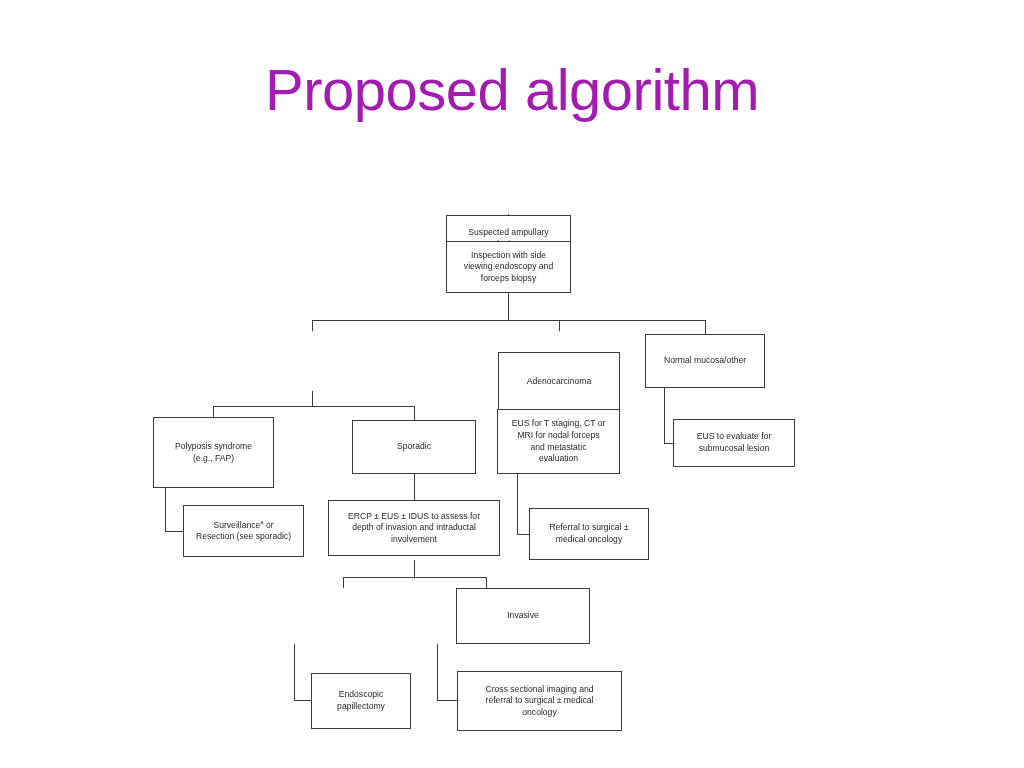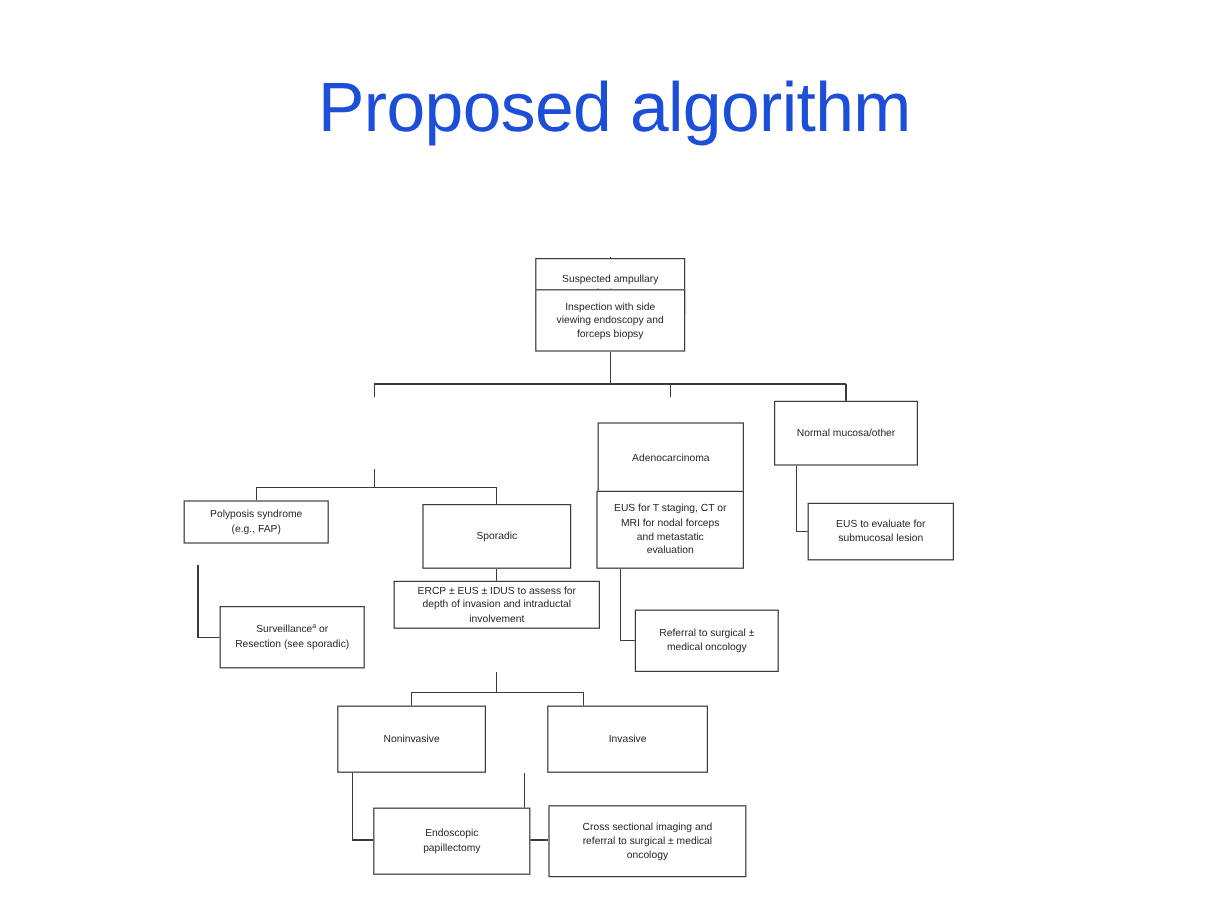--- a/index.html
+++ b/index.html
@@ -26,21 +26,21 @@
   #slide-title {
     position: absolute;
     left: 0;
     top: 58px;
     width: 1024px;
     text-align: center;
     font-size: 58px;
     font-weight: 400;
     line-height: 1.12;
     letter-spacing: -0.5px;
-    color: #1d4ed8;
+    color: #a21caf;
     white-space: nowrap;
   }
 
   #diagram {
     position: absolute;
     left: 0;
     top: 0;
     width: 1024px;
     height: 768px;
   }
@@ -136,57 +136,54 @@
       <span class="txt">Inspection with side
 viewing endoscopy and
 forceps biopsy</span>
     </div>
     <div class="node" style="left: 498px; top: 331px; width: 122px; height: 60px; margin-top: 21px;">
       <span class="txt">Adenocarcinoma</span>
     </div>
     <div class="node" style="left: 645px; top: 334px; width: 120px; height: 54px;">
       <span class="txt">Normal mucosa/other</span>
     </div>
-    <div class="node" style="left: 153px; top: 417px; width: 121px; height: 36px;">
+    <div class="node" style="left: 153px; top: 417px; width: 121px; height: 71px;">
       <span class="txt">Polyposis syndrome
 (e.g., FAP)</span>
     </div>
     <div class="node" style="left: 352px; top: 420px; width: 124px; height: 54px;">
       <span class="txt">Sporadic</span>
     </div>
     <div class="node" style="left: 497px; top: 409px; width: 123px; height: 65px;">
       <span class="txt">EUS for T staging, CT or
 MRI for nodal forceps
 and metastatic
 evaluation</span>
     </div>
     <div class="node" style="left: 673px; top: 419px; width: 122px; height: 48px;">
       <span class="txt">EUS to evaluate for
 submucosal lesion</span>
     </div>
     <div class="node" style="left: 183px; top: 505px; width: 121px; height: 52px;">
       <span class="txt">Surveillance<sup>a</sup> or
 Resection (see sporadic)</span>
     </div>
-    <div class="node" style="left: 328px; top: 484px; width: 172px; height: 40px; text-align: center;">
+    <div class="node" style="left: 328px; top: 500px; width: 172px; height: 56px; text-align: center;">
       <span class="txt">ERCP ± EUS ± IDUS to assess for
 depth of invasion and intraductal
 involvement</span>
     </div>
     <div class="node" style="left: 529px; top: 508px; width: 120px; height: 52px;">
       <span class="txt">Referral to surgical ±
 medical oncology</span>
     </div>
-    <div class="node" style="left: 281px; top: 588px; width: 124px; height: 56px;">
-      <span class="txt">Noninvasive</span>
-    </div>
     <div class="node" style="left: 425px; top: 588px; width: 134px; height: 56px; margin-left: 31px;">
       <span class="txt">Invasive</span>
     </div>
-    <div class="node" style="left: 311px; top: 673px; width: 131px; height: 56px;">
+    <div class="node" style="left: 311px; top: 673px; width: 100px; height: 56px;">
       <span class="txt">Endoscopic
 papillectomy</span>
     </div>
     <div class="node" style="left: 457px; top: 671px; width: 165px; height: 60px;">
       <span class="txt">Cross sectional imaging and
 referral to surgical ± medical
 oncology</span>
     </div>
 
   </div>

